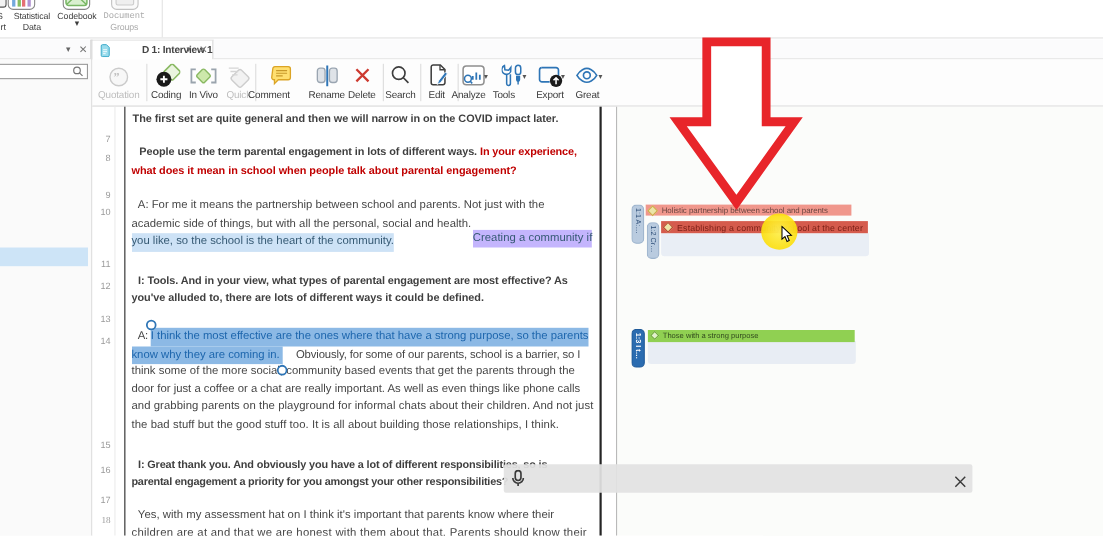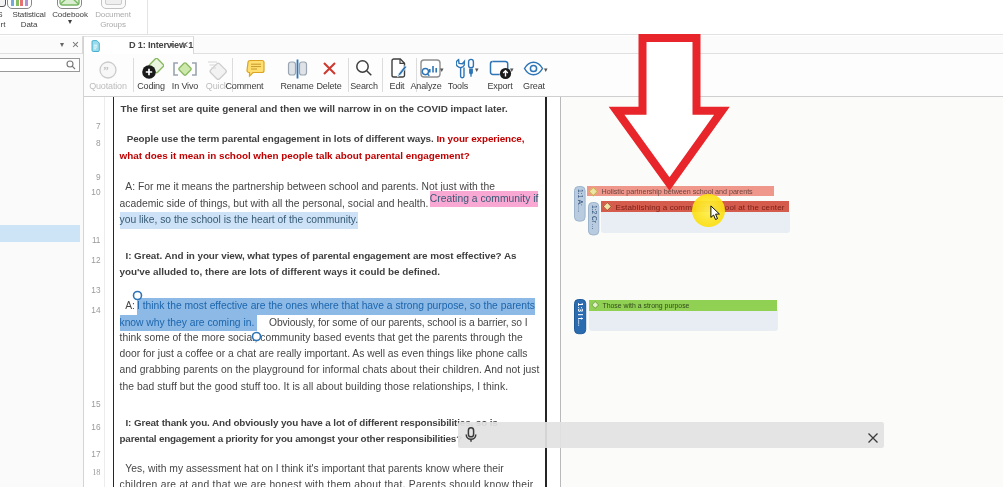--- a/index.html
+++ b/index.html
@@ -25,21 +25,21 @@
   <div class="abs" style="left:57px;top:-16px;width:25px;height:25px;border:1.2px solid #888;border-radius:5px;background:#fff;"></div>
   <svg class="abs" style="left:59px;top:-10px;" width="21" height="17" viewBox="0 0 21 17">
     <rect x="1" y="-4" width="19" height="19" rx="2.5" fill="#d9efcf" stroke="#79b765" stroke-width="1.4"></rect>
     <path d="M1.5,-3 L10.5,6 L19.5,-3 M1.5,14 L8.5,7.5 M19.5,14 L12.5,7.5" fill="none" stroke="#79b765" stroke-width="1.3"></path>
   </svg>
   <div class="abs" style="left:43px;top:9.5px;width:54px;text-align:center;font-size:8px;letter-spacing:-0.1px;color:#3d3d3d;">Codebook</div>
   <div class="abs" style="left:43px;top:17px;width:54px;text-align:center;font-size:8px;color:#3d3d3d;">▾</div>
 
   <div class="abs" style="left:101px;top:-16px;width:25px;height:25px;border:1.2px solid #c2c2c2;border-radius:5px;background:#fafafa;"></div>
   <div class="abs" style="left:105px;top:-8px;width:17px;height:13px;border:1.2px solid #cccccc;border-radius:2px;background:#efefef;"></div>
-  <div class="abs" style="left:86px;top:9.5px;width:54px;text-align:center;font-size:8px;letter-spacing:-0.1px;color:#ababab;">Document</div>
+  <div class="abs" style="left:86px;top:9.5px;width:54px;text-align:center;font-size:8px;letter-spacing:-0.1px;color:#ababab;font-family:Liberation Mono, monospace;">Document</div>
   <div class="abs" style="left:86px;top:20px;width:54px;text-align:center;font-size:8px;letter-spacing:-0.1px;color:#ababab;">Groups</div>
 
   <div class="abs" style="left:147px;top:0;width:1px;height:34px;background:#e3e3e3;"></div>
 </div>
 
 <div class="abs" style="left:0;top:36px;width:1003px;height:17px;background:#fbfbfc;"></div>
 <div class="abs" style="left:194px;top:52.5px;width:809px;height:1px;background:#e0e0e0;"></div>
 <div class="abs" style="left:0;top:52.5px;width:82px;height:1px;background:#e0e0e0;"></div>
 
 <div class="abs" style="left:60px;top:39.5px;font-size:8px;color:#666;">▾</div>
@@ -185,23 +185,23 @@
 <div style="position:absolute;right:902.5px;top:421.8px;font-size:8.3px;color:#9a9a9a;">16</div>
 <div style="position:absolute;right:902.5px;top:449.3px;font-size:8.3px;color:#9a9a9a;">17</div>
 <div style="position:absolute;right:902.5px;top:467.8px;font-size:8.3px;color:#9a9a9a;font-family:Liberation Serif, serif;">18</div>
 
 <span style="position:absolute;left:120.5px;top:101.2px;font-size:9.9px;font-weight:bold;color:#3f3f3f;letter-spacing:-0.035px;white-space:pre;line-height:16.4px;">The first set are quite general and then we will narrow in on the COVID impact later.</span>
 <span style="position:absolute;left:126.7px;top:131.1px;font-size:9.9px;font-weight:bold;color:#3f3f3f;letter-spacing:-0.071px;white-space:pre;line-height:16.4px;">People use the term parental engagement in lots of different ways. </span>
 <span style="position:absolute;left:436.4px;top:131.1px;font-size:9.9px;font-weight:bold;color:#c00000;letter-spacing:-0.106px;white-space:pre;line-height:16.4px;">In your experience,</span>
 <span style="position:absolute;left:119.5px;top:147.6px;font-size:9.9px;font-weight:bold;color:#c00000;letter-spacing:-0.021px;white-space:pre;line-height:16.4px;">what does it mean in school when people talk about parental engagement?</span>
 <span style="position:absolute;left:125.3px;top:179.4px;font-size:10.3px;font-weight:normal;color:#464646;letter-spacing:0.006px;white-space:pre;line-height:16.4px;">A: For me it means the partnership between school and parents. Not just with the</span>
 <span style="position:absolute;left:119.5px;top:195.8px;font-size:10.3px;font-weight:normal;color:#464646;letter-spacing:0.021px;white-space:pre;line-height:16.4px;">academic side of things, but with all the personal, social and health. </span>
-<span style="position:absolute;left:429.8px;top:191px;font-size:10.3px;font-weight:normal;color:#365a74;letter-spacing:0.023px;background:#f9a8d4;white-space:pre;line-height:16.4px;">Creating a community if</span>
+<span style="position:absolute;left:429.8px;top:209px;font-size:10.3px;font-weight:normal;color:#365a74;letter-spacing:0.023px;background:#c4b5fd;white-space:pre;line-height:16.4px;">Creating a community if</span>
 <span style="position:absolute;left:119.5px;top:212.2px;font-size:10.3px;font-weight:normal;color:#365a74;letter-spacing:0.002px;background:#cde2f6;white-space:pre;line-height:16.4px;">you like, so the school is the heart of the community.</span>
-<span style="position:absolute;left:125.5px;top:248.3px;font-size:9.9px;font-weight:bold;color:#3f3f3f;letter-spacing:-0.070px;white-space:pre;line-height:16.4px;">I: Great. And in your view, what types of parental engagement are most effective? As</span>
+<span style="position:absolute;left:125.5px;top:248.3px;font-size:9.9px;font-weight:bold;color:#3f3f3f;letter-spacing:-0.070px;white-space:pre;line-height:16.4px;">I: Tools. And in your view, what types of parental engagement are most effective? As</span>
 <span style="position:absolute;left:119.5px;top:264.2px;font-size:9.9px;font-weight:bold;color:#3f3f3f;letter-spacing:-0.017px;white-space:pre;line-height:16.4px;">you've alluded to, there are lots of different ways it could be defined.</span>
 <span style="position:absolute;left:125.3px;top:298.4px;font-size:10.3px;font-weight:normal;color:#464646;letter-spacing:-0.277px;white-space:pre;line-height:16.4px;">A: </span>
 <span style="position:absolute;left:137.0px;top:298.4px;font-size:10.3px;font-weight:normal;color:#1d66ad;letter-spacing:-0.002px;background:#8cb9e5;white-space:pre;line-height:16.4px;">I think the most effective are the ones where that have a strong purpose, so the parents</span>
 <span style="position:absolute;left:119.5px;top:314.6px;font-size:10.3px;font-weight:normal;color:#1d66ad;letter-spacing:-0.011px;background:#8cb9e5;white-space:pre;line-height:16.4px;">know why they are coming in. </span>
 <span style="position:absolute;left:269px;top:314.6px;font-size:10.3px;font-weight:normal;color:#464646;letter-spacing:-0.113px;white-space:pre;line-height:16.4px;">Obviously, for some of our parents, school is a barrier, so I</span>
 <span style="position:absolute;left:119.5px;top:330.3px;font-size:10.3px;font-weight:normal;color:#464646;letter-spacing:0.036px;white-space:pre;line-height:16.4px;">think some of the more social, community based events that get the parents through the</span>
 <span style="position:absolute;left:119.5px;top:346.4px;font-size:10.3px;font-weight:normal;color:#464646;letter-spacing:0.001px;white-space:pre;line-height:16.4px;">door for just a coffee or a chat are really important. As well as even things like phone calls</span>
 <span style="position:absolute;left:119.5px;top:362.4px;font-size:10.3px;font-weight:normal;color:#464646;letter-spacing:0.060px;white-space:pre;line-height:16.4px;">and grabbing parents on the playground for informal chats about their children. And not just</span>
 <span style="position:absolute;left:119.5px;top:378.5px;font-size:10.3px;font-weight:normal;color:#464646;letter-spacing:0.065px;white-space:pre;line-height:16.4px;">the bad stuff but the good stuff too. It is all about building those relationships, I think.</span>
 <span style="position:absolute;left:125.5px;top:414.9px;font-size:9.9px;font-weight:bold;color:#3f3f3f;letter-spacing:-0.130px;white-space:pre;line-height:16.4px;">I: Great thank you. And obviously you have a lot of different responsibilities, so is</span>

